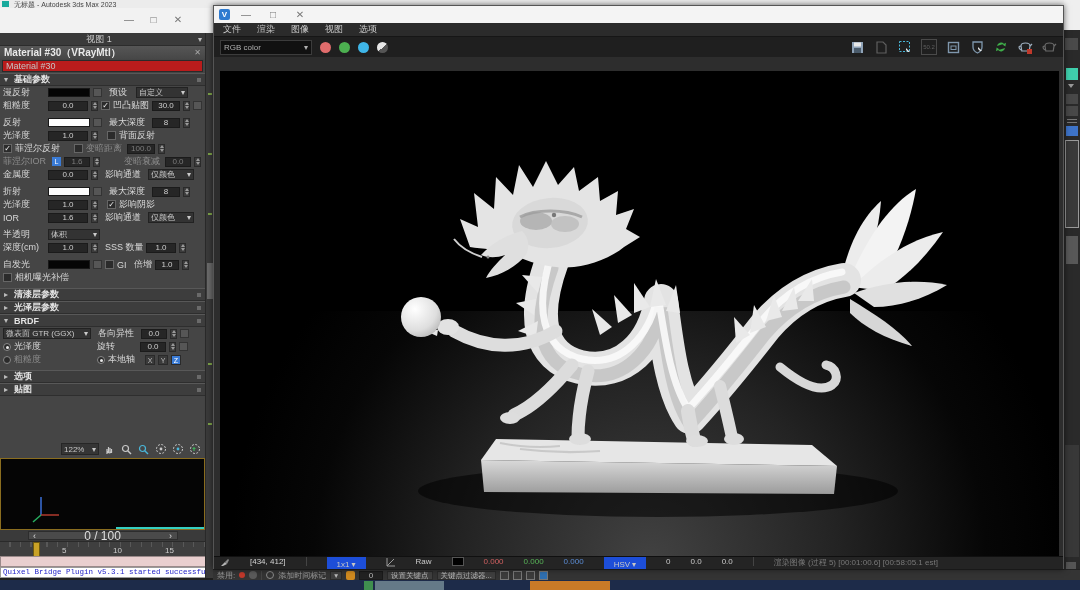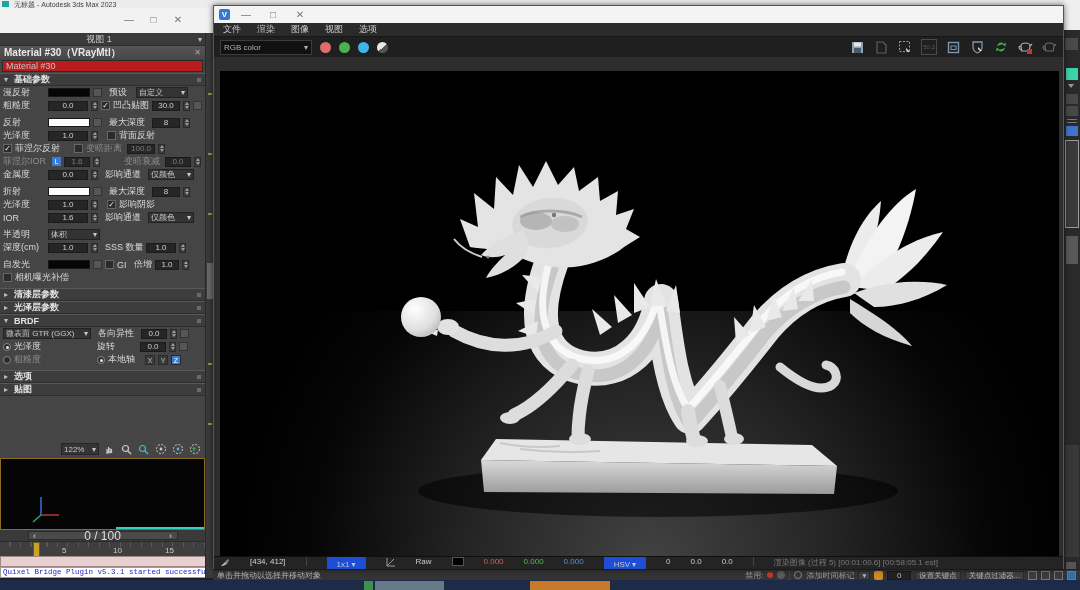--- a/index.html
+++ b/index.html
@@ -468,21 +468,20 @@
   <div class="abs" style="left:3px;top:119px;width:10px;height:1px;background:#777"></div>
   <div class="abs" style="left:3px;top:122px;width:10px;height:1px;background:#777"></div>
   <div class="abs" style="left:2px;top:126px;width:12px;height:10px;background:#3e74c9"></div>
   <div class="abs" style="left:1px;top:140px;width:14px;height:88px;background:#3a3a3a;border:1px solid #9a9a9a"></div>
   <div class="abs" style="left:2px;top:236px;width:12px;height:28px;background:#585858"></div>
   <div class="abs" style="left:1px;top:445px;width:14px;height:112px;background:#383838"></div>
   <div class="abs" style="left:2px;top:562px;width:10px;height:8px;background:#555"></div>
 </div>
 
 <div class="abs maxstatus">
-  <span style="flex:1;color:#b5b5b5">单击并拖动以选择并移动对象</span>
   <span style="color:#9a9a9a">禁用:</span>
   <span style="width:6px;height:6px;border-radius:50%;background:#c0392b;flex:none"></span>
   <span style="width:8px;height:8px;border-radius:50%;background:#5a5a5a;flex:none"></span>
   <span class="vsep"></span>
   <span style="width:8px;height:8px;border-radius:50%;border:1px solid #888;flex:none"></span>
   <span style="color:#9a9a9a">添加时间标记</span>
   <span class="msbtn"><span>▾</span></span>
   <span style="width:9px;height:9px;background:#d08a1f;border-radius:2px;flex:none"></span>
   <span class="msfield">0</span>
   <span class="msbtn">设置关键点</span>

